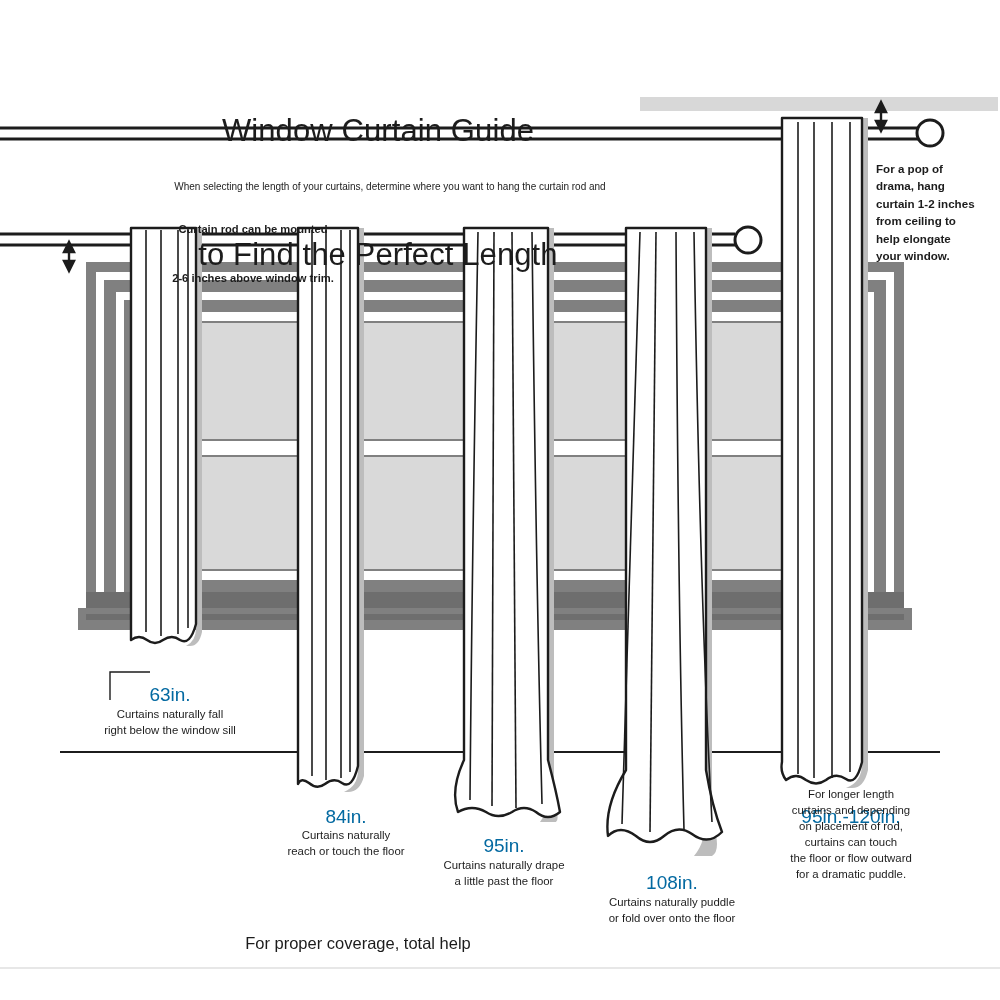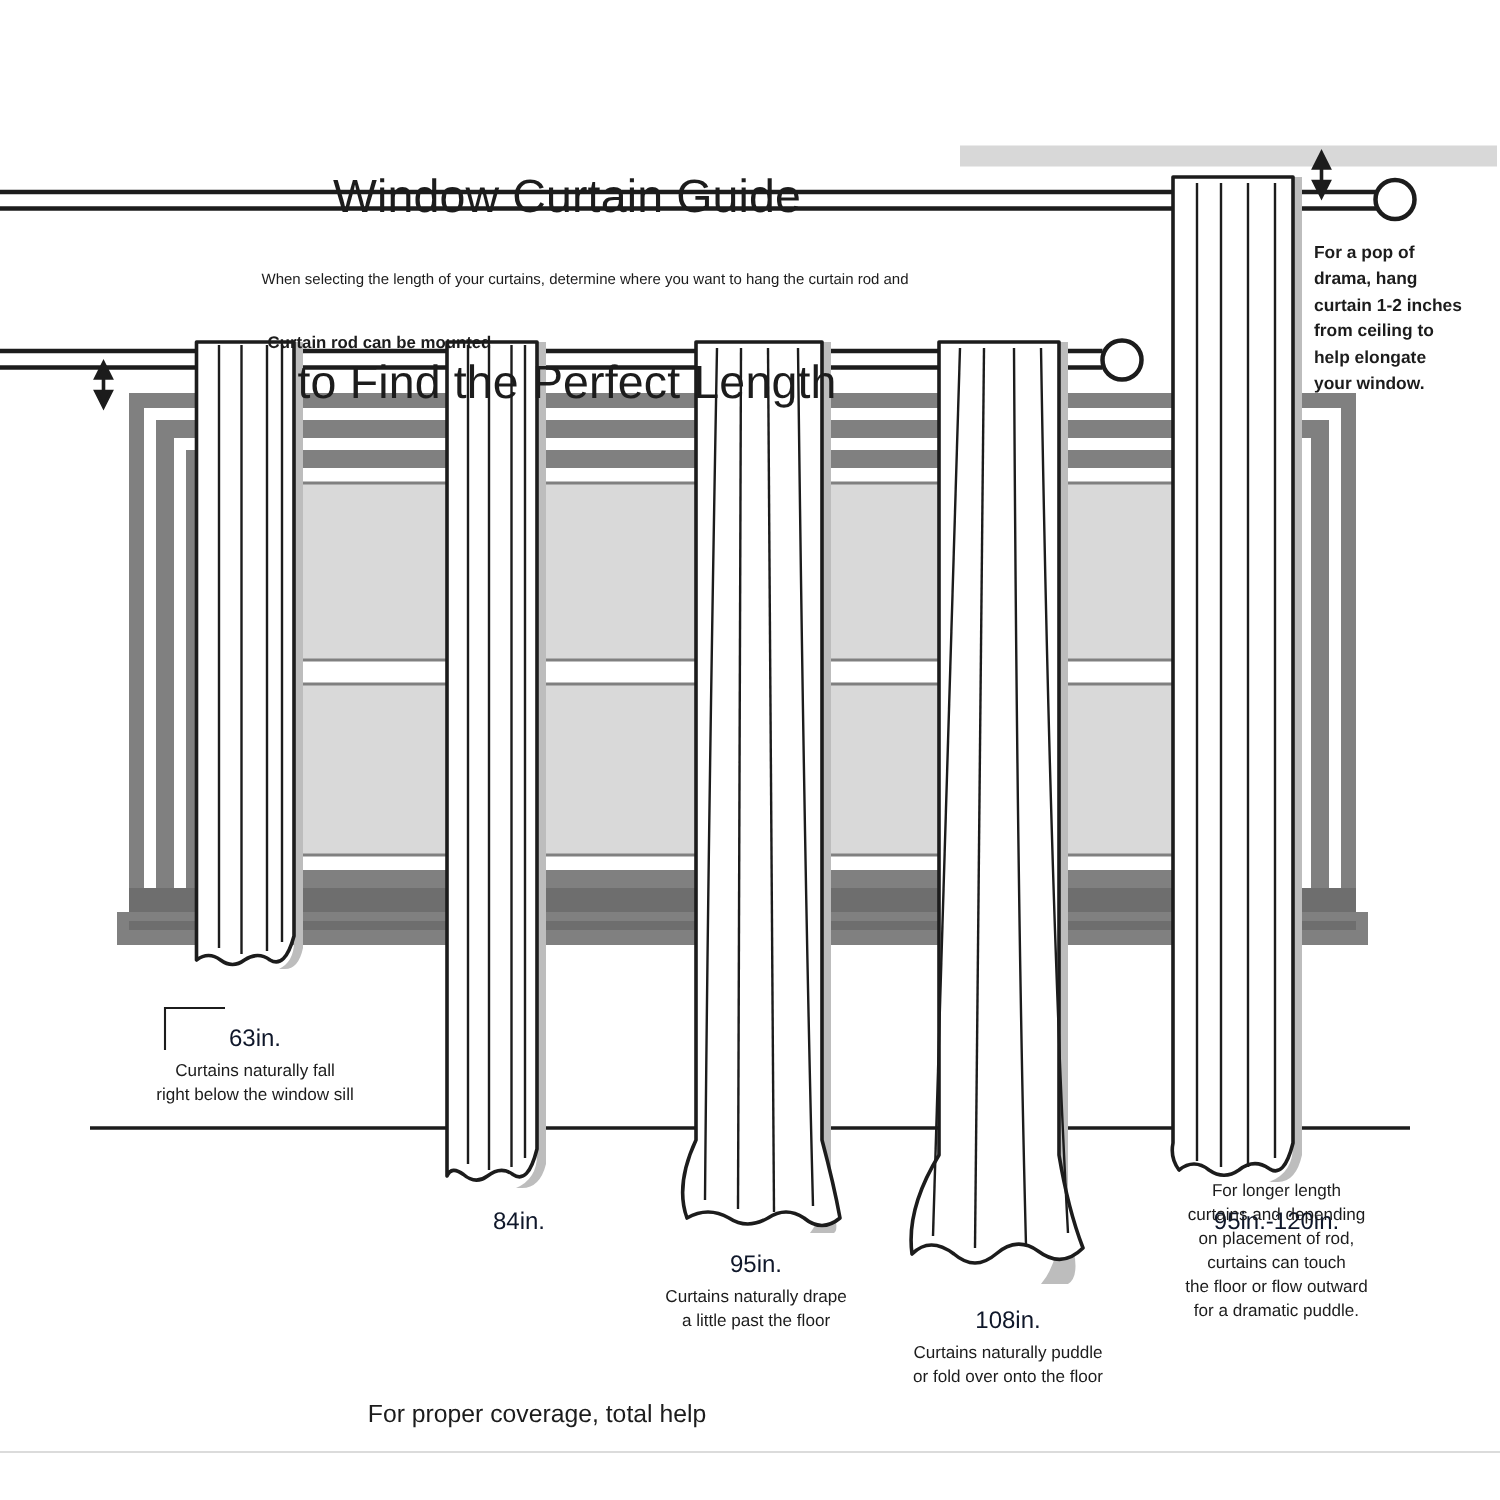--- a/index.html
+++ b/index.html
@@ -46,22 +46,22 @@
     line-height: 1.45;
   }
   .bold-note {
     font-size: 11.2px;
     font-weight: bold;
     color: #1c1c1c;
     line-height: 1.45;
     margin-left: 33px;
   }
   .len-label {
-    font-size: 16px;
-    color: #0f172a;
+    font-size: 19px;
+    color: #0369a1;
     text-align: center;
   }
   .len-desc {
     font-size: 11.4px;
     color: #1c1c1c;
     text-align: center;
     line-height: 1.4;
   }
   .footer {
     font-size: 16.5px;
@@ -209,34 +209,37 @@
     <div>Window Curtain Guide</div>
     <div>to Find the Perfect Length</div>
   </div>
 
   <div class="txt intro" style="left:70px; top:151px; width:640px;">
     <div>When selecting the length of your curtains, determine where you want to hang the curtain rod and</div>
   </div>
 
   <div class="txt bold-note" style="left:70px; top:189px; width:300px;">
     <div>Curtain rod can be mounted</div>
+    <div>2-6 inches above window trim.</div>
   </div>
 
   <div class="txt right-note" style="left:876px; top:160px; width:122px;">For a pop of
 drama, hang
 curtain 1-2 inches
 from ceiling to
 help elongate
 your window.</div>
 
   <div class="txt len-label" style="left:75px; top:683px; width:190px;">63in.</div>
   <div class="txt len-desc" style="left:75px; top:707px; width:190px;">Curtains naturally fall
 right below the window sill</div>
 
   <div class="txt len-label" style="left:248px; top:805px; width:196px;">84in.</div>
+  <div class="txt len-desc" style="left:248px; top:828px; width:196px;">Curtains naturally
+reach or touch the floor</div>
 
   <div class="txt len-label" style="left:409px; top:834px; width:190px;">95in.</div>
   <div class="txt len-desc" style="left:409px; top:858px; width:190px;">Curtains naturally drape
 a little past the floor</div>
 
   <div class="txt len-label" style="left:572px; top:871px; width:200px;">108in.</div>
   <div class="txt len-desc" style="left:572px; top:895px; width:200px;">Curtains naturally puddle
 or fold over onto the floor</div>
 
   <div class="txt len-label" style="left:748px; top:805px; width:206px;">95in.-120in.</div>

